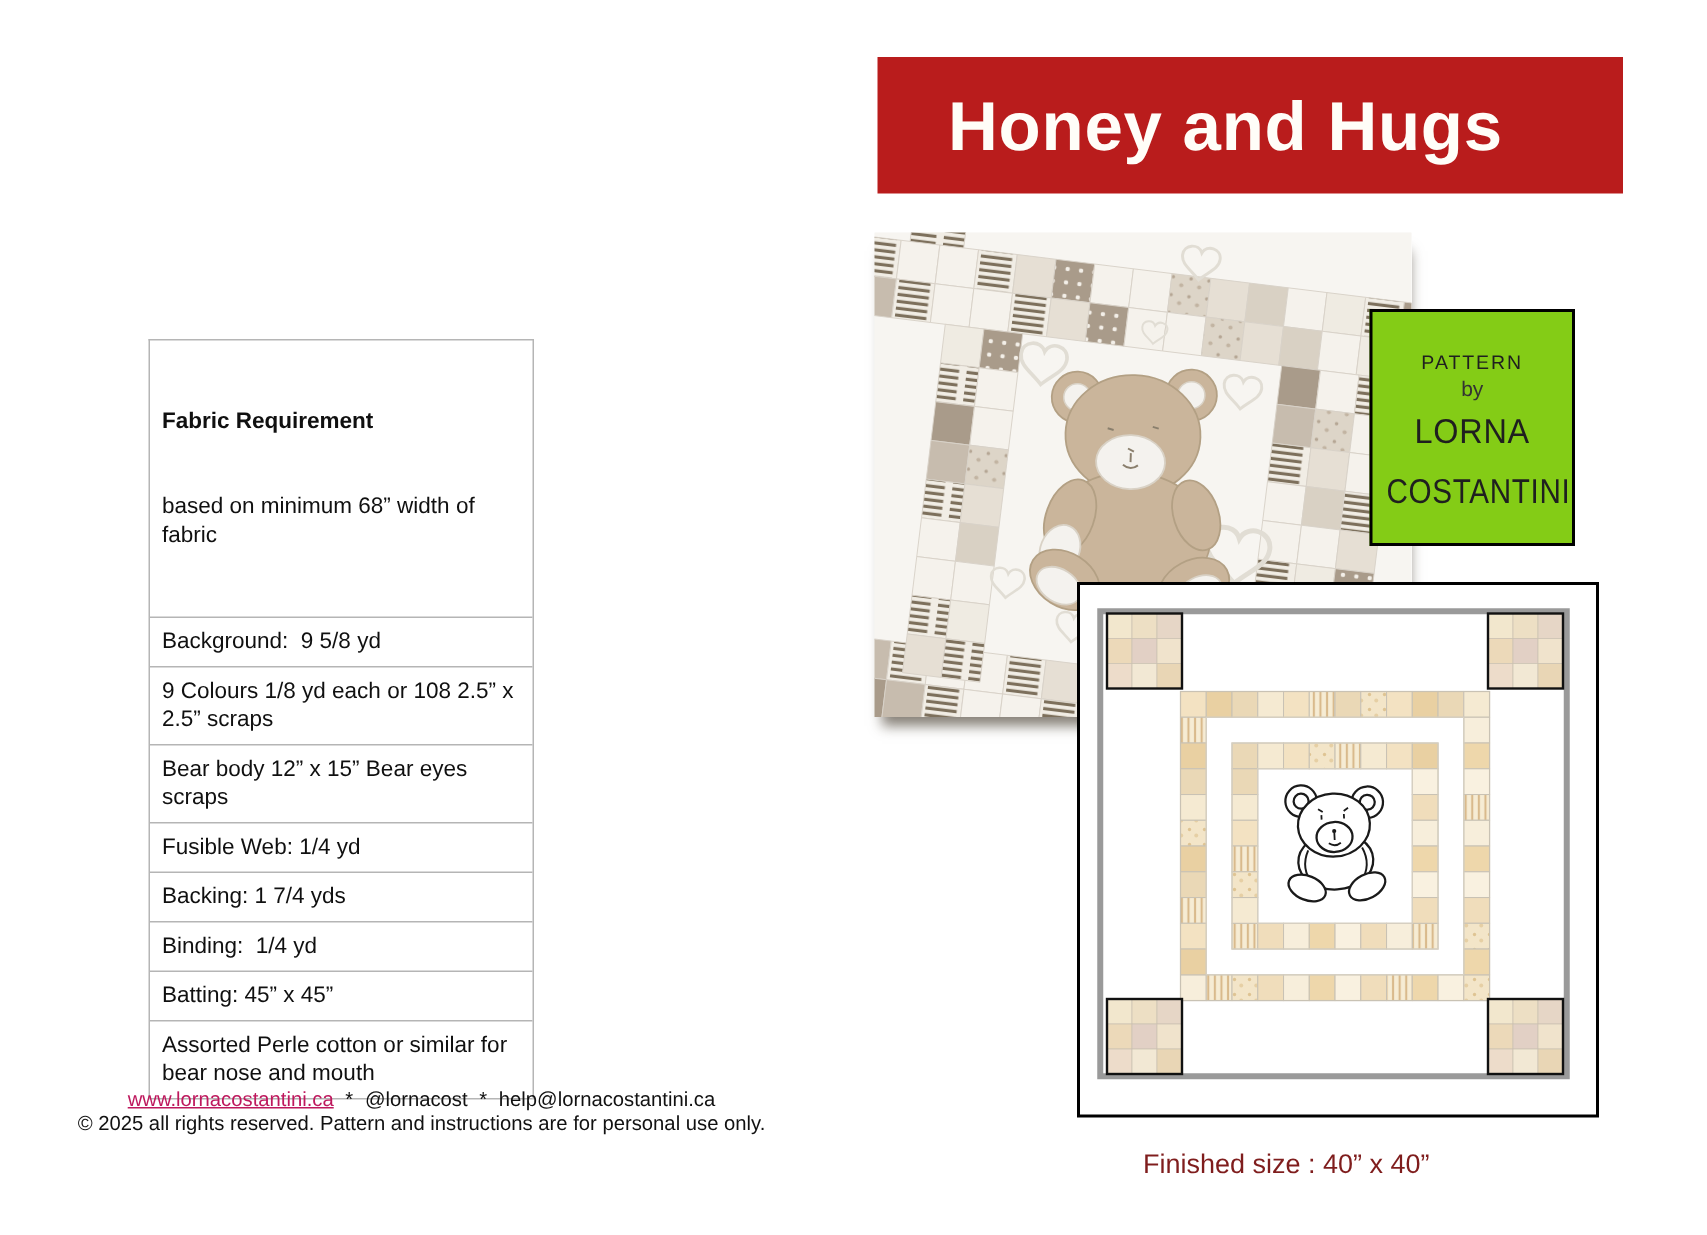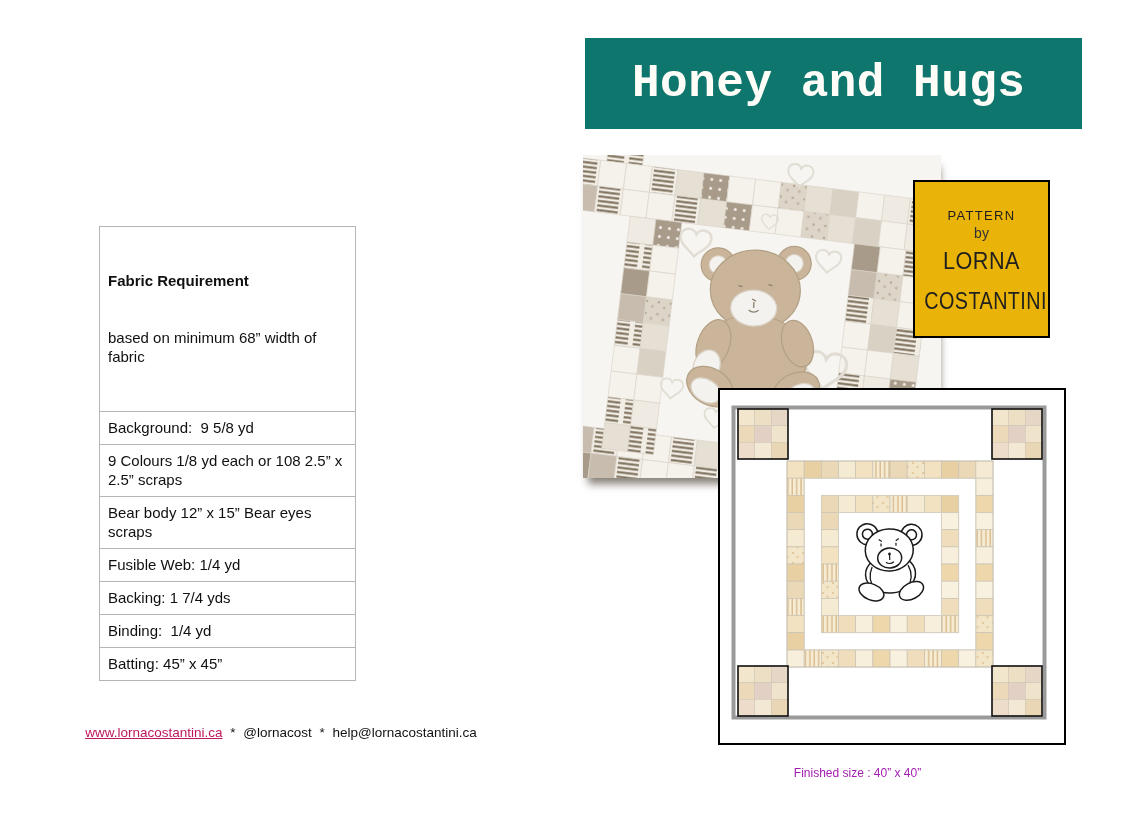--- a/index.html
+++ b/index.html
@@ -24,65 +24,67 @@
   .banner{position:absolute;left:585px;top:38px;width:497px;height:91px;}
   .banner h1{margin:0;padding-left:47px;line-height:93px;font-size:46px;
              font-weight:bold;letter-spacing:.5px;white-space:nowrap;}
 
   
   .photo{position:absolute;left:583px;top:155px;width:358px;height:323px;
          box-shadow:2px 9px 8px -3px rgba(55,45,30,.6);}
   .photo svg{display:block;}
 
   
-  .pbox{position:absolute;left:913px;top:180px;width:137px;height:158px;background:#eab308;
+  .pbox{position:absolute;left:913px;top:206px;width:137px;height:158px;background:#84cc16;
         border:2px solid #000;box-sizing:border-box;text-align:center;color:#1f1f1f;}
   .pbox .l1{margin-top:26px;font-size:13px;letter-spacing:1.3px;}
   .pbox .l2{margin-top:2px;font-size:14px;color:#333;}
   .pbox .l3{margin-top:7px;font-size:23px;transform:scaleX(.94);letter-spacing:.5px;}
   .pbox .l4{margin-top:13px;font-size:23px;transform:scaleX(.86);letter-spacing:.5px;}
 
   
   .dbox{position:absolute;left:718px;top:388px;width:348px;height:357px;background:#fff;
         border:2px solid #000;box-sizing:border-box;}
   .dbox svg{display:block;}
 
   .caption{position:absolute;left:710px;top:766px;width:295px;text-align:center;
-           font-size:12px;color:#a21caf;}
+           font-size:18px;color:#7f1d1d;}
 </style>
 </head>
 <body>
 
 <div class="page">
 
   <div class="ftable">
     <div class="frow">
       <span class="bold">Fabric Requirement</span>
       <span class="rest">based on minimum 68” width of fabric</span>
     </div>
     <div class="frow">Background:  9 5/8 yd</div>
     <div class="frow">9 Colours 1/8 yd each or 108 2.5” x 2.5” scraps</div>
     <div class="frow">Bear body 12” x 15” Bear eyes scraps</div>
     <div class="frow">Fusible Web: 1/4 yd</div>
     <div class="frow">Backing: 1 7/4 yds</div>
     <div class="frow">Binding:  1/4 yd</div>
     <div class="frow">Batting: 45” x 45”</div>
+    <div class="frow">Assorted Perle cotton or similar for bear nose and mouth</div>
   </div>
 
   <div class="footer">
     <div>
       <a>www.lornacostantini.ca</a>
       <span class="sep">*</span>
       <span>@lornacost</span>
       <span class="sep">*</span>
       <span>help@lornacostantini.ca</span>
     </div>
-  </div>
-
-  <div class="banner" style="background: #0f766e; font-family: Liberation Mono, monospace;">
+    <div>© 2025 all rights reserved. Pattern and instructions are for personal use only.</div>
+  </div>
+
+  <div class="banner" style="background: #b91c1c;">
     <h1 style="color: rgb(255, 253, 248);">Honey and Hugs</h1>
   </div>
 
   <div class="photo">
     <svg width="358" height="323" viewBox="0 0 358 323">
       <defs>
         <pattern id="ph-st" width="26" height="4.6" patternUnits="userSpaceOnUse">
           <rect width="26" height="4.6" fill="#f1ede5"></rect>
             <rect x="2" y="1.2" width="21" height="2.1" fill="#7d705c"></rect>
         </pattern>

